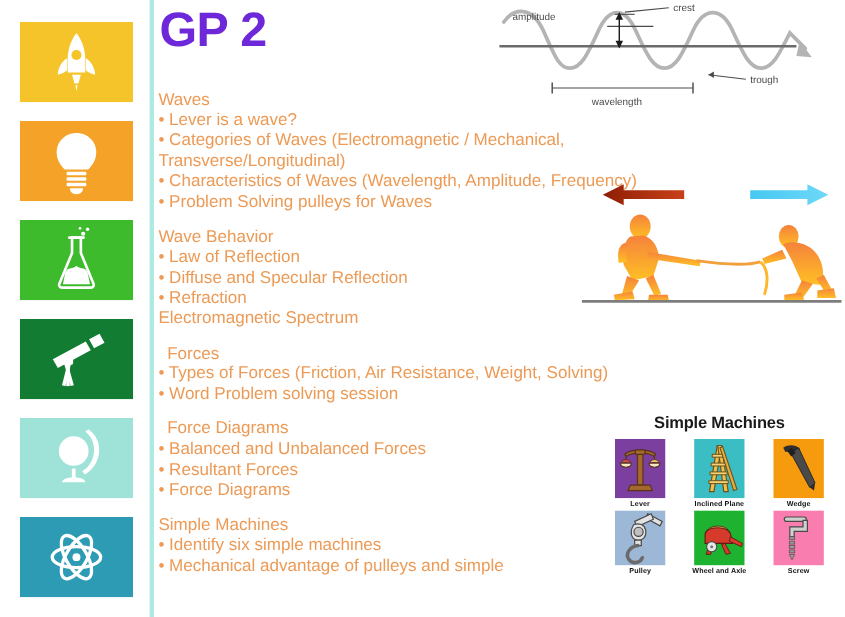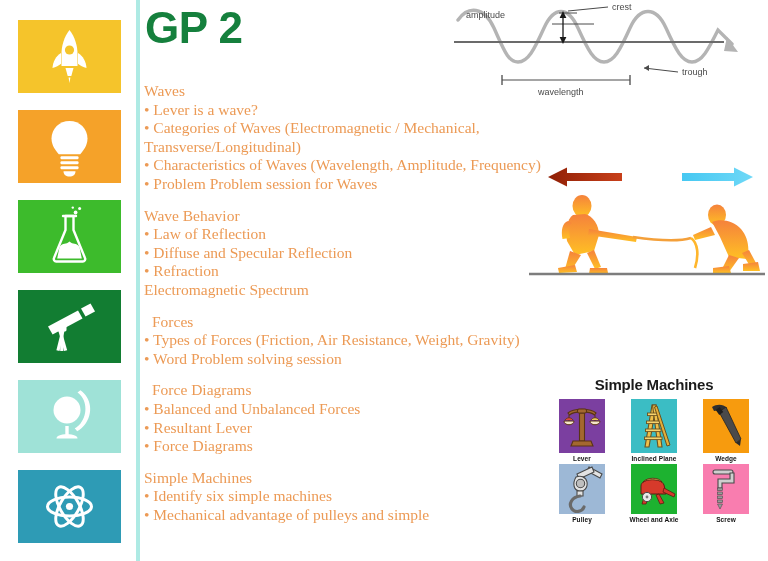--- a/index.html
+++ b/index.html
@@ -17,28 +17,28 @@
   .tile{position:absolute;left:18px;width:103px;height:73px;
         display:flex;align-items:center;justify-content:center;}
   .tile svg{display:block;}
   .divider{position:absolute;left:136px;top:0;width:4px;height:561px;background:#aeeae4;}
 
   
   .title{
     position:absolute;left:145px;top:6px;
     font-family:"Liberation Sans", sans-serif;
     font-weight:bold;font-size:44px;line-height:44px;
-    color:#15803d;letter-spacing:-0.5px;
+    color:#6d28d9;letter-spacing:-0.5px;
   }
 
   
   .body-text{
     position:absolute;left:144px;top:82px;width:470px;
     color:#ec9a55;
-    font-family:Liberation Serif, serif;
+    font-family:Liberation Sans, sans-serif;
     font-size:15.5px;line-height:18.6px;
   }
   .body-text .ln{white-space:pre-wrap;}
   .body-text .gap{height:13px;}
   .body-text .indent{padding-left:8px;}
 
   
   .wave-fig{position:absolute;left:446px;top:0px;width:322px;height:100px;}
   .wave-fig text{font-family:"Liberation Sans", sans-serif;font-size:9px;fill:#4a4a4a;}
 
@@ -171,44 +171,44 @@
   <div class="title">GP 2</div>
 
   <div class="body-text">
 
     <div>
       <div class="ln">Waves</div>
       <div class="ln">• Lever is a wave?</div>
       <div class="ln">• Categories of Waves (Electromagnetic / Mechanical,</div>
       <div class="ln">Transverse/Longitudinal)</div>
       <div class="ln">• Characteristics of Waves (Wavelength, Amplitude, Frequency)</div>
-      <div class="ln">• Problem Problem session for Waves</div>
+      <div class="ln">• Problem Solving pulleys for Waves</div>
     </div>
     <div class="gap"></div>
 
     <div>
       <div class="ln">Wave Behavior</div>
       <div class="ln">• Law of Reflection</div>
       <div class="ln">• Diffuse and Specular Reflection</div>
       <div class="ln">• Refraction</div>
       <div class="ln">Electromagnetic Spectrum</div>
     </div>
     <div class="gap"></div>
 
     <div>
       <div class="ln indent">Forces</div>
-      <div class="ln">• Types of Forces (Friction, Air Resistance, Weight, Gravity)</div>
+      <div class="ln">• Types of Forces (Friction, Air Resistance, Weight, Solving)</div>
       <div class="ln">• Word Problem solving session</div>
     </div>
     <div class="gap"></div>
 
     <div>
       <div class="ln indent">Force Diagrams</div>
       <div class="ln">• Balanced and Unbalanced Forces</div>
-      <div class="ln">• Resultant Lever</div>
+      <div class="ln">• Resultant Forces</div>
       <div class="ln">• Force Diagrams</div>
     </div>
     <div class="gap"></div>
 
     <div>
       <div class="ln">Simple Machines</div>
       <div class="ln">• Identify six simple machines</div>
       <div class="ln">• Mechanical advantage of pulleys and simple</div>
     </div>
 

